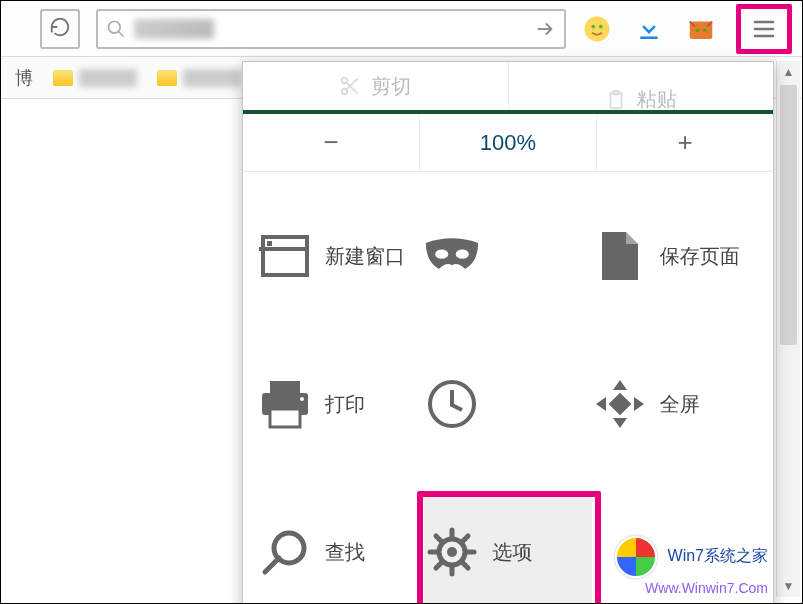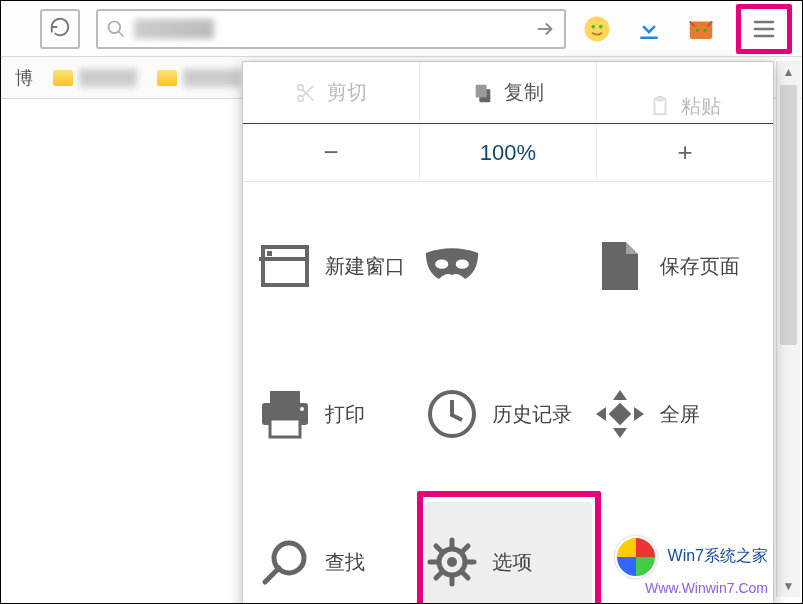--- a/index.html
+++ b/index.html
@@ -115,22 +115,22 @@
     position:absolute;
     top:60px;
     right:28px;
     width:532px;
     background:#fff;
     border:1px solid #c6c6c6;
     box-shadow:0 4px 14px rgba(0,0,0,.25);
   }
   .menu-row1 {
     display:flex;
-    border-bottom:1px solid #14532d;
-    height:62px;
+    border-bottom:4px solid #14532d;
+    height:52px;
   }
   .menu-row1 .cell {
     flex:1;
     display:flex;
     align-items:center;
     justify-content:center;
     gap:10px;
     font-size:20px;
     color:#555;
     border-right:1px solid #eee;
@@ -277,27 +277,20 @@
   <div class="menu-row1">
     <div class="cell dim">
       <svg width="22" height="22" viewBox="0 0 24 24" fill="none" stroke="#999" stroke-width="2">
           <circle cx="6" cy="6" r="3"></circle>
           <circle cx="6" cy="18" r="3"></circle>
           <line x1="20" y1="4" x2="8.5" y2="15.5"></line>
           <line x1="20" y1="20" x2="8.5" y2="8.5"></line>
         </svg>
       <span>剪切</span>
     </div>
-    <div class="cell">
-      <svg width="22" height="22" viewBox="0 0 24 24" fill="#666">
-          <rect x="8" y="8" width="12" height="14" rx="1" fill="#666"></rect>
-          <rect x="4" y="3" width="12" height="14" rx="1" fill="#999"></rect>
-        </svg>
-      <span>复制</span>
-    </div>
     <div class="cell dim">
       <svg width="22" height="22" viewBox="0 0 24 24" fill="none" stroke="#999" stroke-width="2">
           <rect x="6" y="4" width="12" height="17" rx="1"></rect>
           <rect x="9" y="2" width="6" height="4" rx="1" fill="#ccc"></rect>
         </svg>
       <span>粘贴</span>
     </div>
   </div>
   <div class="zoom-row">
     <div class="zcell">−</div>
@@ -346,21 +339,20 @@
       </span>
       <span>打印</span>
     </div>
     <div class="grid-item">
       <span class="ic">
         <svg width="52" height="52" viewBox="0 0 52 52" fill="none" stroke="#666" stroke-width="4">
             <circle cx="26" cy="26" r="22"></circle>
             <polyline points="26,12 26,27 36,32"></polyline>
           </svg>
       </span>
-      <span>历史记录</span>
     </div>
     <div class="grid-item">
       <span class="ic">
         <svg width="52" height="52" viewBox="0 0 52 52" fill="#666">
             <rect x="18" y="18" width="16" height="16" transform="rotate(45 26 26)"></rect>
             <polygon points="26,2 33,12 19,12"></polygon>
             <polygon points="26,50 33,40 19,40"></polygon>
             <polygon points="2,26 12,19 12,33"></polygon>
             <polygon points="50,26 40,19 40,33"></polygon>
           </svg>

